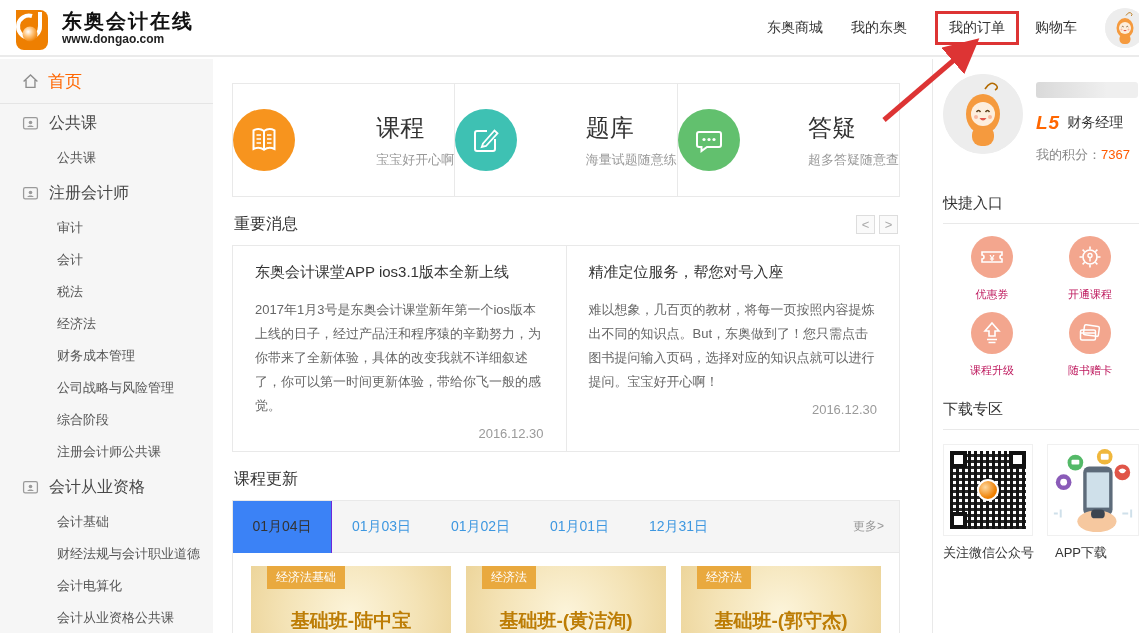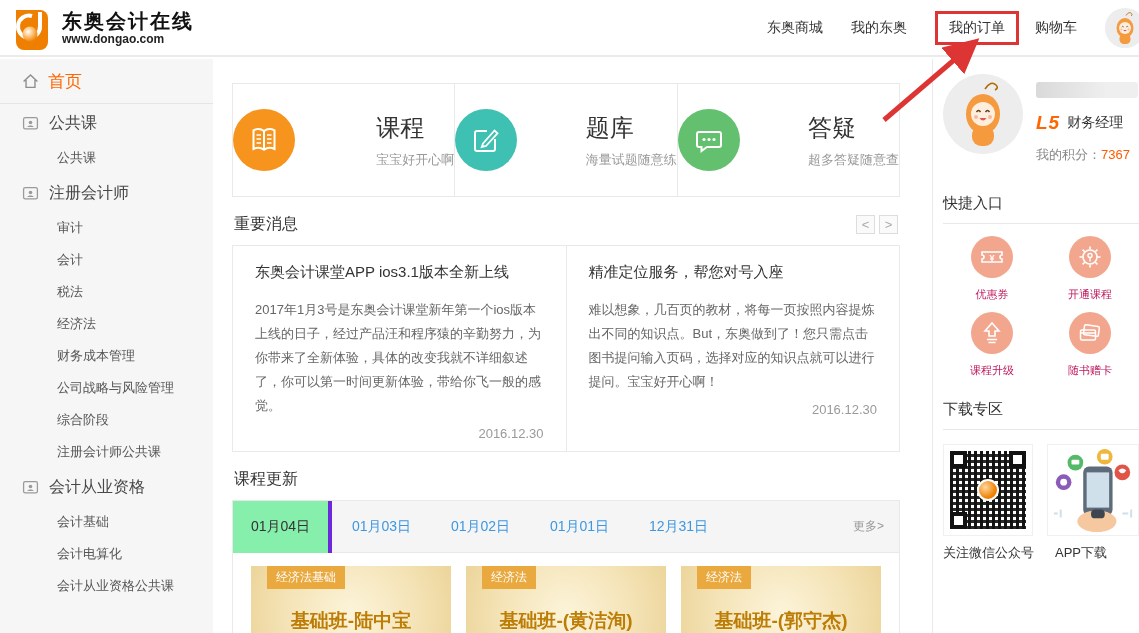--- a/index.html
+++ b/index.html
@@ -39,21 +39,21 @@
   .pager-btn { width:19px; height:19px; border:1px solid #ddd; background:#fafafa; color:#aaa; font-size:13px; line-height:17px; text-align:center; cursor:pointer; }
   .news-panel { border:1px solid #e9e9e9; background:#fff; display:flex; }
   .news-item { flex:1; padding:17px 22px 10px; }
   .news-item:first-child { border-right:1px solid #e9e9e9; }
   .news-title { font-size:15px; color:#333; margin-bottom:16px; cursor:pointer; }
   .news-body { font-size:13px; color:#666; line-height:1.85; }
   .news-date { text-align:right; font-size:13px; color:#9a9a9a; margin-top:8px; }
   .tabs-panel { border:1px solid #e9e9e9; background:#fff; }
   .tab-row { display:flex; background:#f5f5f5; height:52px; border-bottom:1px solid #e9e9e9; }
   .tab { width:99px; display:flex; align-items:center; justify-content:center; font-size:14px; color:#3d97e0; cursor:pointer; }
-  .tab.active { background:#86efac; color:#333; border-right:4px solid #6d28d9; margin-bottom:-1px; }
+  .tab.active { background:#3b82f6; color:#333; border-right:1px solid #6d28d9; margin-bottom:-1px; }
   .more-link { margin-left:auto; align-self:center; padding-right:15px; font-size:12px; color:#999; cursor:pointer; }
   .cards { display:flex; gap:15px; padding:13px 18px 0; }
   .card { width:201px; height:113px; position:relative; cursor:pointer;
     background:radial-gradient(circle at 50% 42%, #fcf4da 0%, #f4e3b6 55%, #ebd295 100%); }
   .card-tag { position:absolute; top:0; left:16px; background:#e9a93e; color:#fff; font-size:12px; padding:3px 9px; }
   .card-title { position:absolute; top:42px; width:100%; text-align:center; font-size:19px; font-weight:bold; color:#bd7d05; text-shadow:0 1px 0 #fff3; }
   
   .right { position:absolute; left:932px; top:0; width:207px; height:574px; border-left:1px solid #e9e9e9; padding-left:10px; }
   .r-head { font-size:15px; color:#333; padding:18px 0 10px; border-bottom:1px solid #e9e9e9; }
   .user-card { display:flex; gap:13px; padding:15px 0 12px; }
@@ -174,20 +174,21 @@
 
     <div class="group-head">
       <svg width="17" height="17" viewBox="0 0 16 16">
         <rect x="1.5" y="2.5" width="13" height="10.5" rx="1.5" fill="none" stroke="#9a9a9a" stroke-width="1.2"></rect>
         <circle cx="8" cy="7" r="1.7" fill="#9a9a9a"></circle>
           <path d="M5 11.3 c0-2 6-2 6 0 z" fill="#9a9a9a"></path>
       </svg>
       <span>会计从业资格</span>
     </div>
     <div class="group-item">会计基础</div>
+    <div class="group-item">财经法规与会计职业道德</div>
     <div class="group-item">会计电算化</div>
     <div class="group-item">会计从业资格公共课</div>
 
   </div>
 
   <div class="main">
 
     <div class="features">
       <div class="feature">
         <span class="f-icon" style="background-color: rgb(247, 148, 30);">

